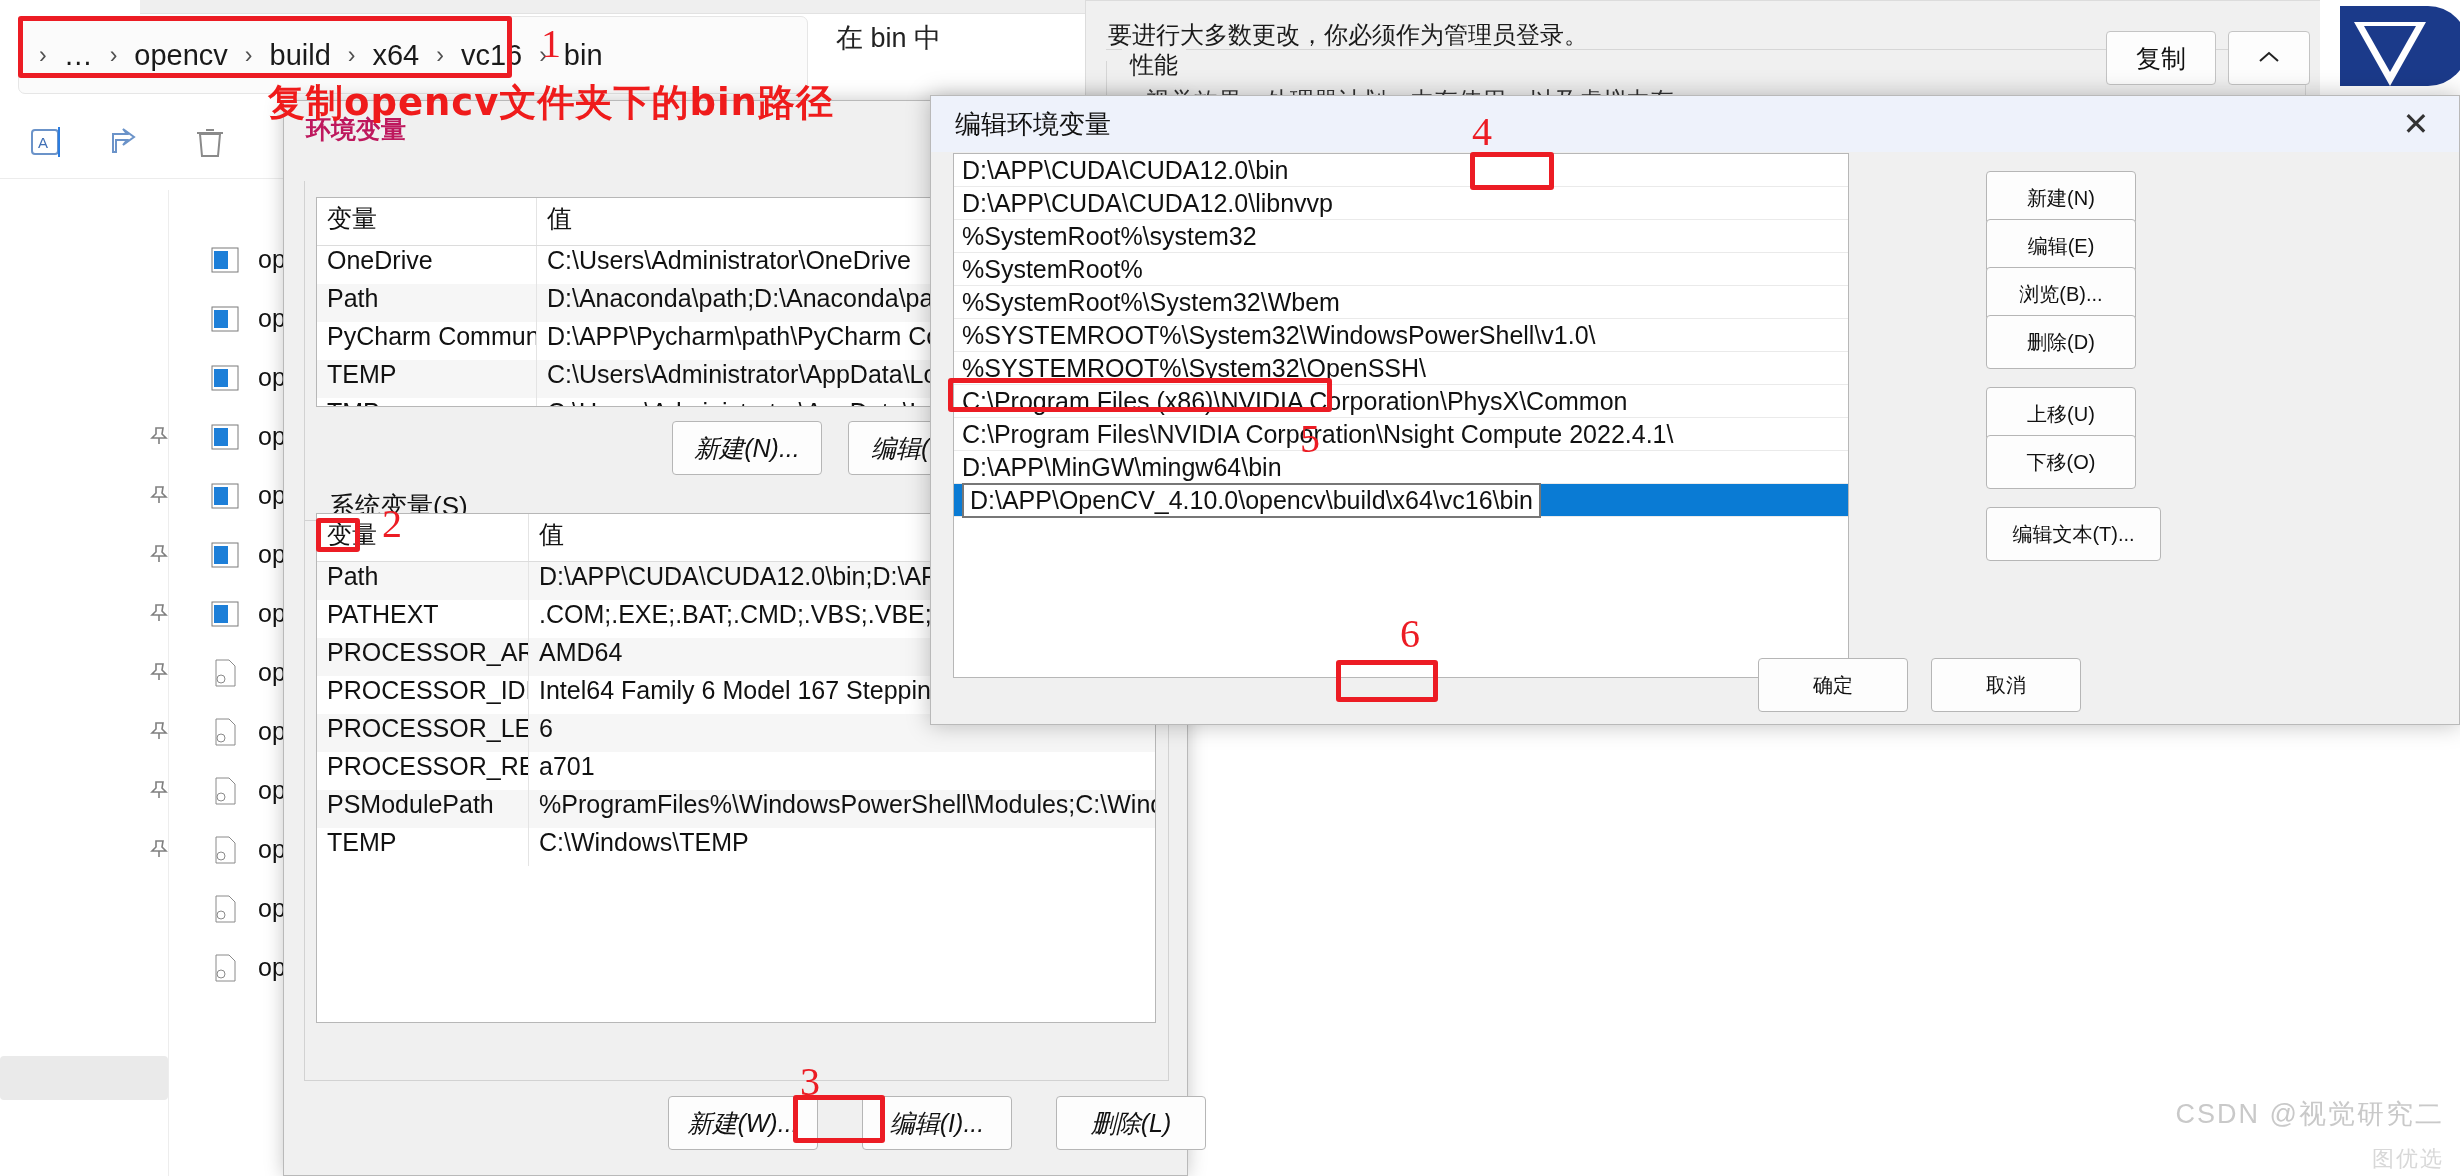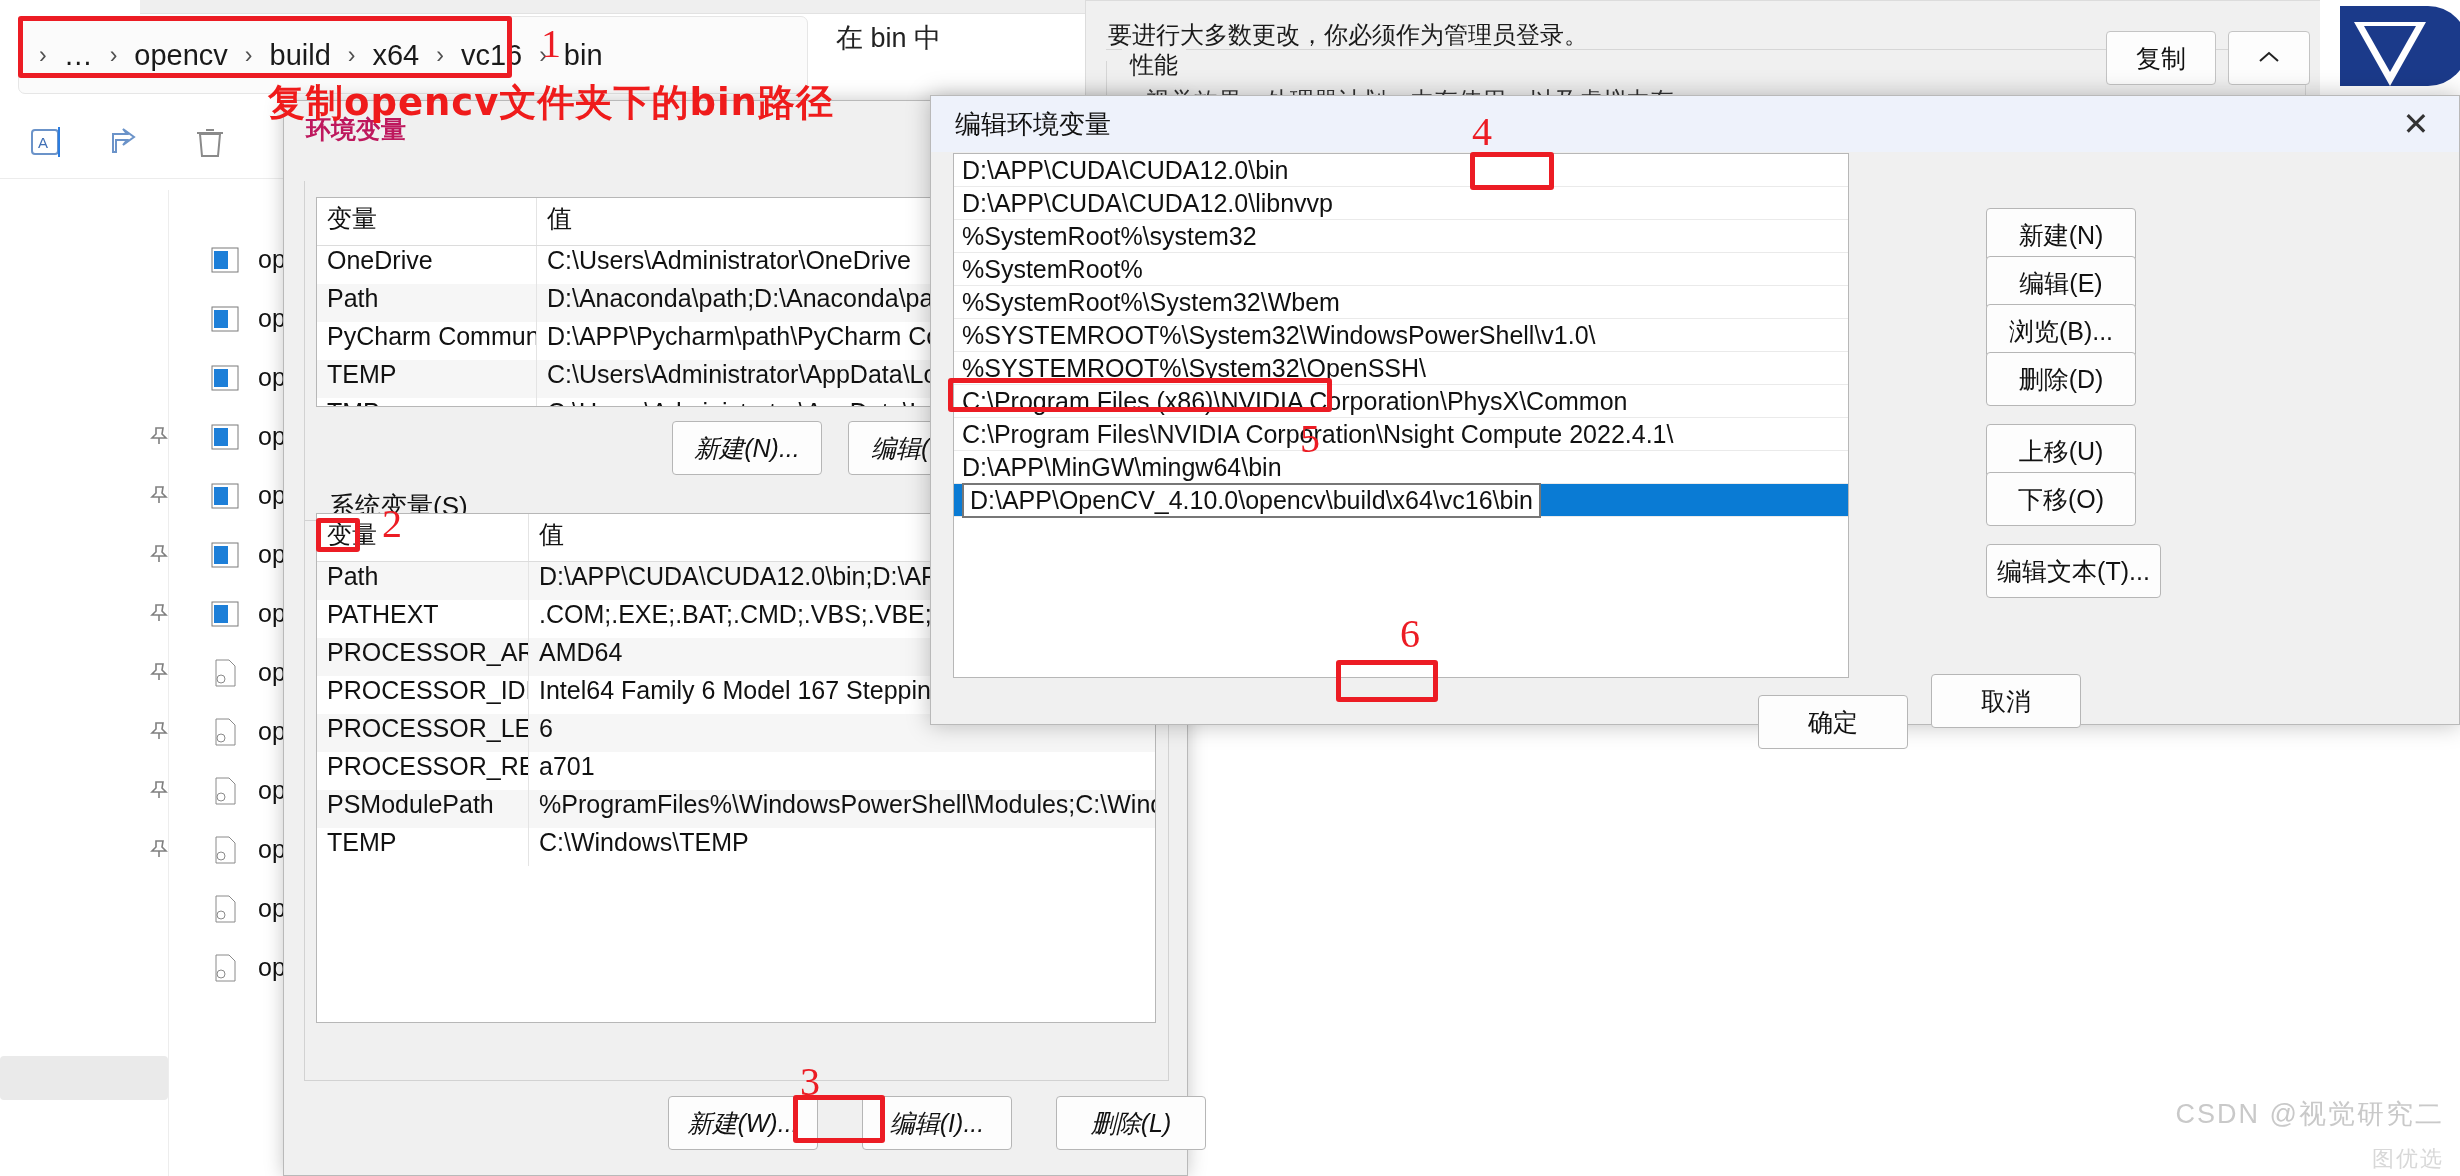--- a/index.html
+++ b/index.html
@@ -98,21 +98,21 @@
      display:flex; align-items:center; justify-content:center; font-size:32px; color:#333; }
 
   .pathlist { position:absolute; left:22px; top:57px; width:896px; height:525px;
      background:#fff; border:1px solid #b7b7b7; }
   .pl-row { height:33px; display:flex; align-items:center; padding-left:8px;
      font-size:25px; color:#111; border-bottom:1px solid #eaeaea; white-space:nowrap; }
   .pl-row.sel { background:#0a7bd4; }
   .pl-row.sel .pl-inner { background:#fff; border:2px solid #777; padding:1px 6px; color:#111; }
 
   .edbtn { position:absolute; width:150px; height:54px; background:#fdfdfd; border:1px solid #b6b6b6;
-     border-radius:4px; display:flex; align-items:center; justify-content:center; font-size:25px; color:#111;margin-top:37px; }
+     border-radius:4px; display:flex; align-items:center; justify-content:center; font-size:20px; color:#111; }
 
   
   .annot { position:absolute; color:#ef1b1b; font-weight:700; letter-spacing:1px;
      font-family:"DejaVu Sans","Liberation Sans",sans-serif; }
 
   .watermark { position:absolute; right:16px; bottom:44px; font-size:27px; color:#c9c9c9; letter-spacing:2px;}
   .watermark2 { position:absolute; right:16px; bottom:2px; font-size:22px; color:#d8d8d8; letter-spacing:2px;}
 </style>
 </head>
 <body>
@@ -431,21 +431,21 @@
 
   <div class="edbtn" style="left:1055px;top:75px;">新建(N)</div>
   <div class="edbtn" style="left:1055px;top:123px;">编辑(E)</div>
   <div class="edbtn" style="left:1055px;top:171px;">浏览(B)...</div>
   <div class="edbtn" style="left:1055px;top:219px;">删除(D)</div>
   <div class="edbtn" style="left:1055px;top:291px;">上移(U)</div>
   <div class="edbtn" style="left:1055px;top:339px;">下移(O)</div>
   <div class="edbtn" style="left:1055px;top:411px;width:175px;">编辑文本(T)...</div>
 
   <div class="edbtn" style="left:827px;top:562px;">确定</div>
-  <div class="edbtn" style="left:1000px;top:541px;">取消</div>
+  <div class="edbtn" style="left:1000px;top:562px;">取消</div>
 </div>
 
 <div class="redbox" style="left:18px;top:16px;width:494px;height:62px;"></div>
 <div class="rednum" style="left:541px;top:20px;">1</div>
 
 <div class="annot" style="left:268px;top:78px;font-size:37px;">复制opencv文件夹下的bin路径</div>
 
 <div class="redbox" style="left:316px;top:518px;width:44px;height:34px;"></div>
 <div class="rednum" style="left:382px;top:500px;">2</div>
 

